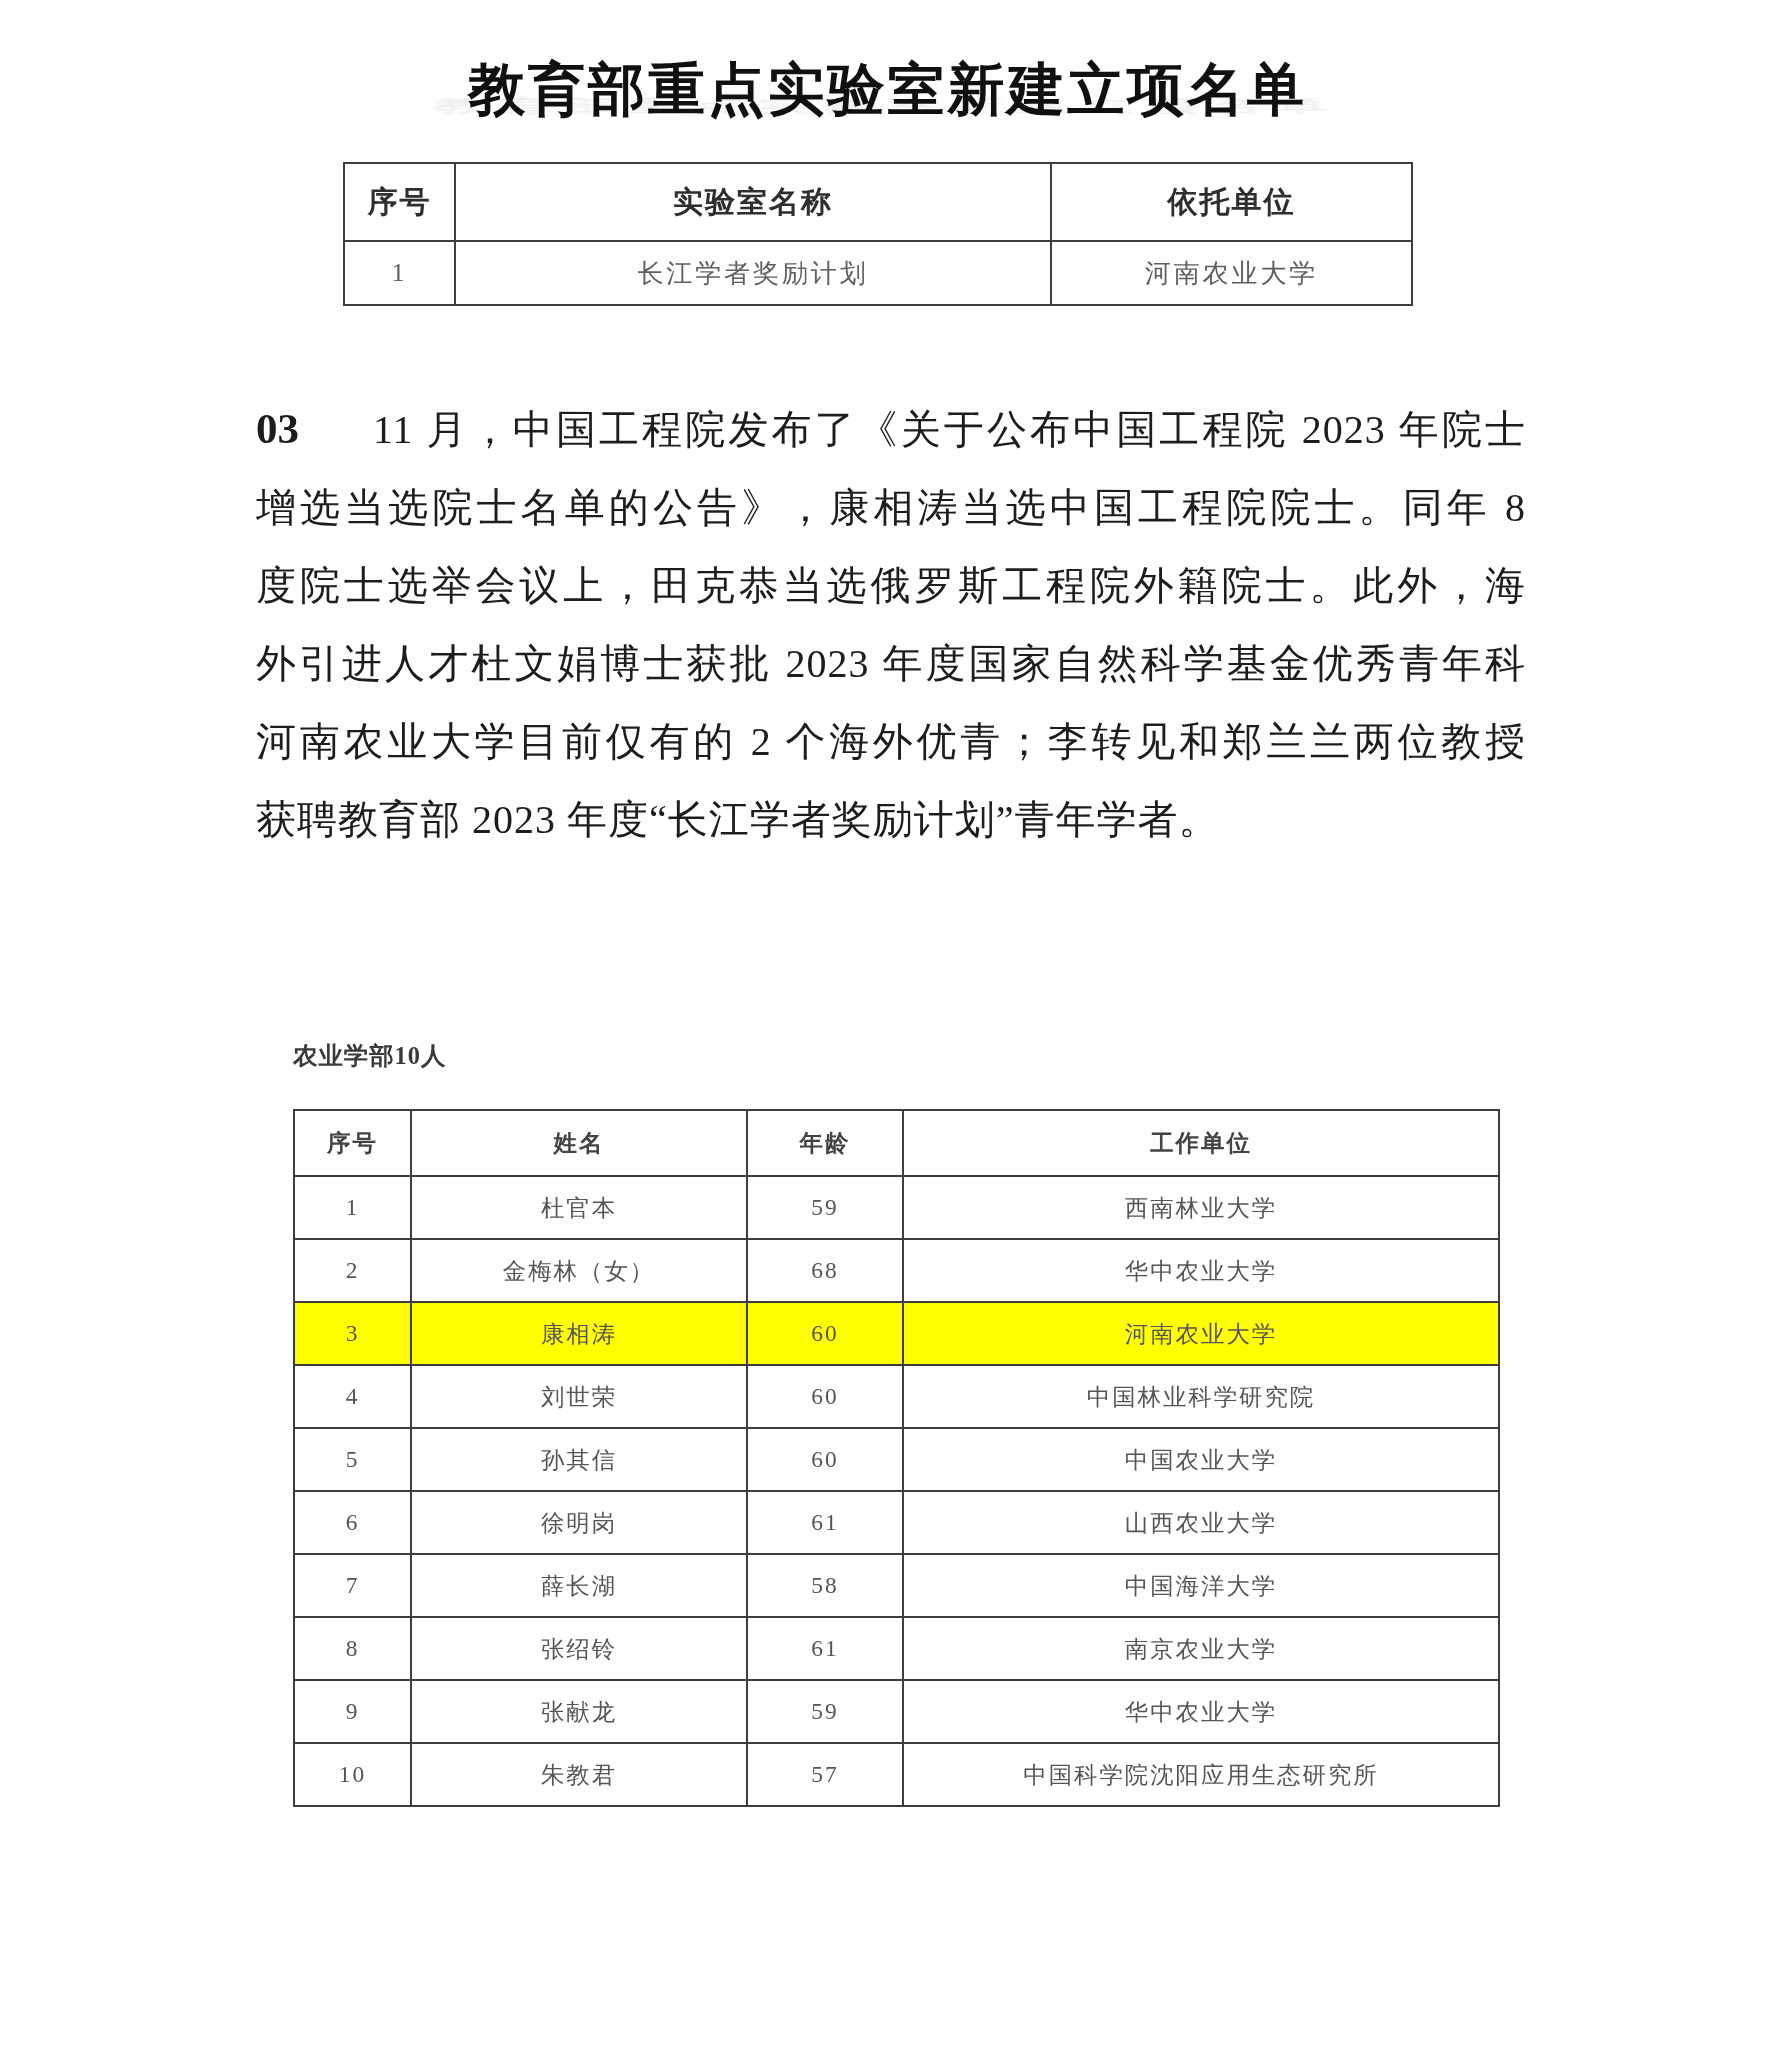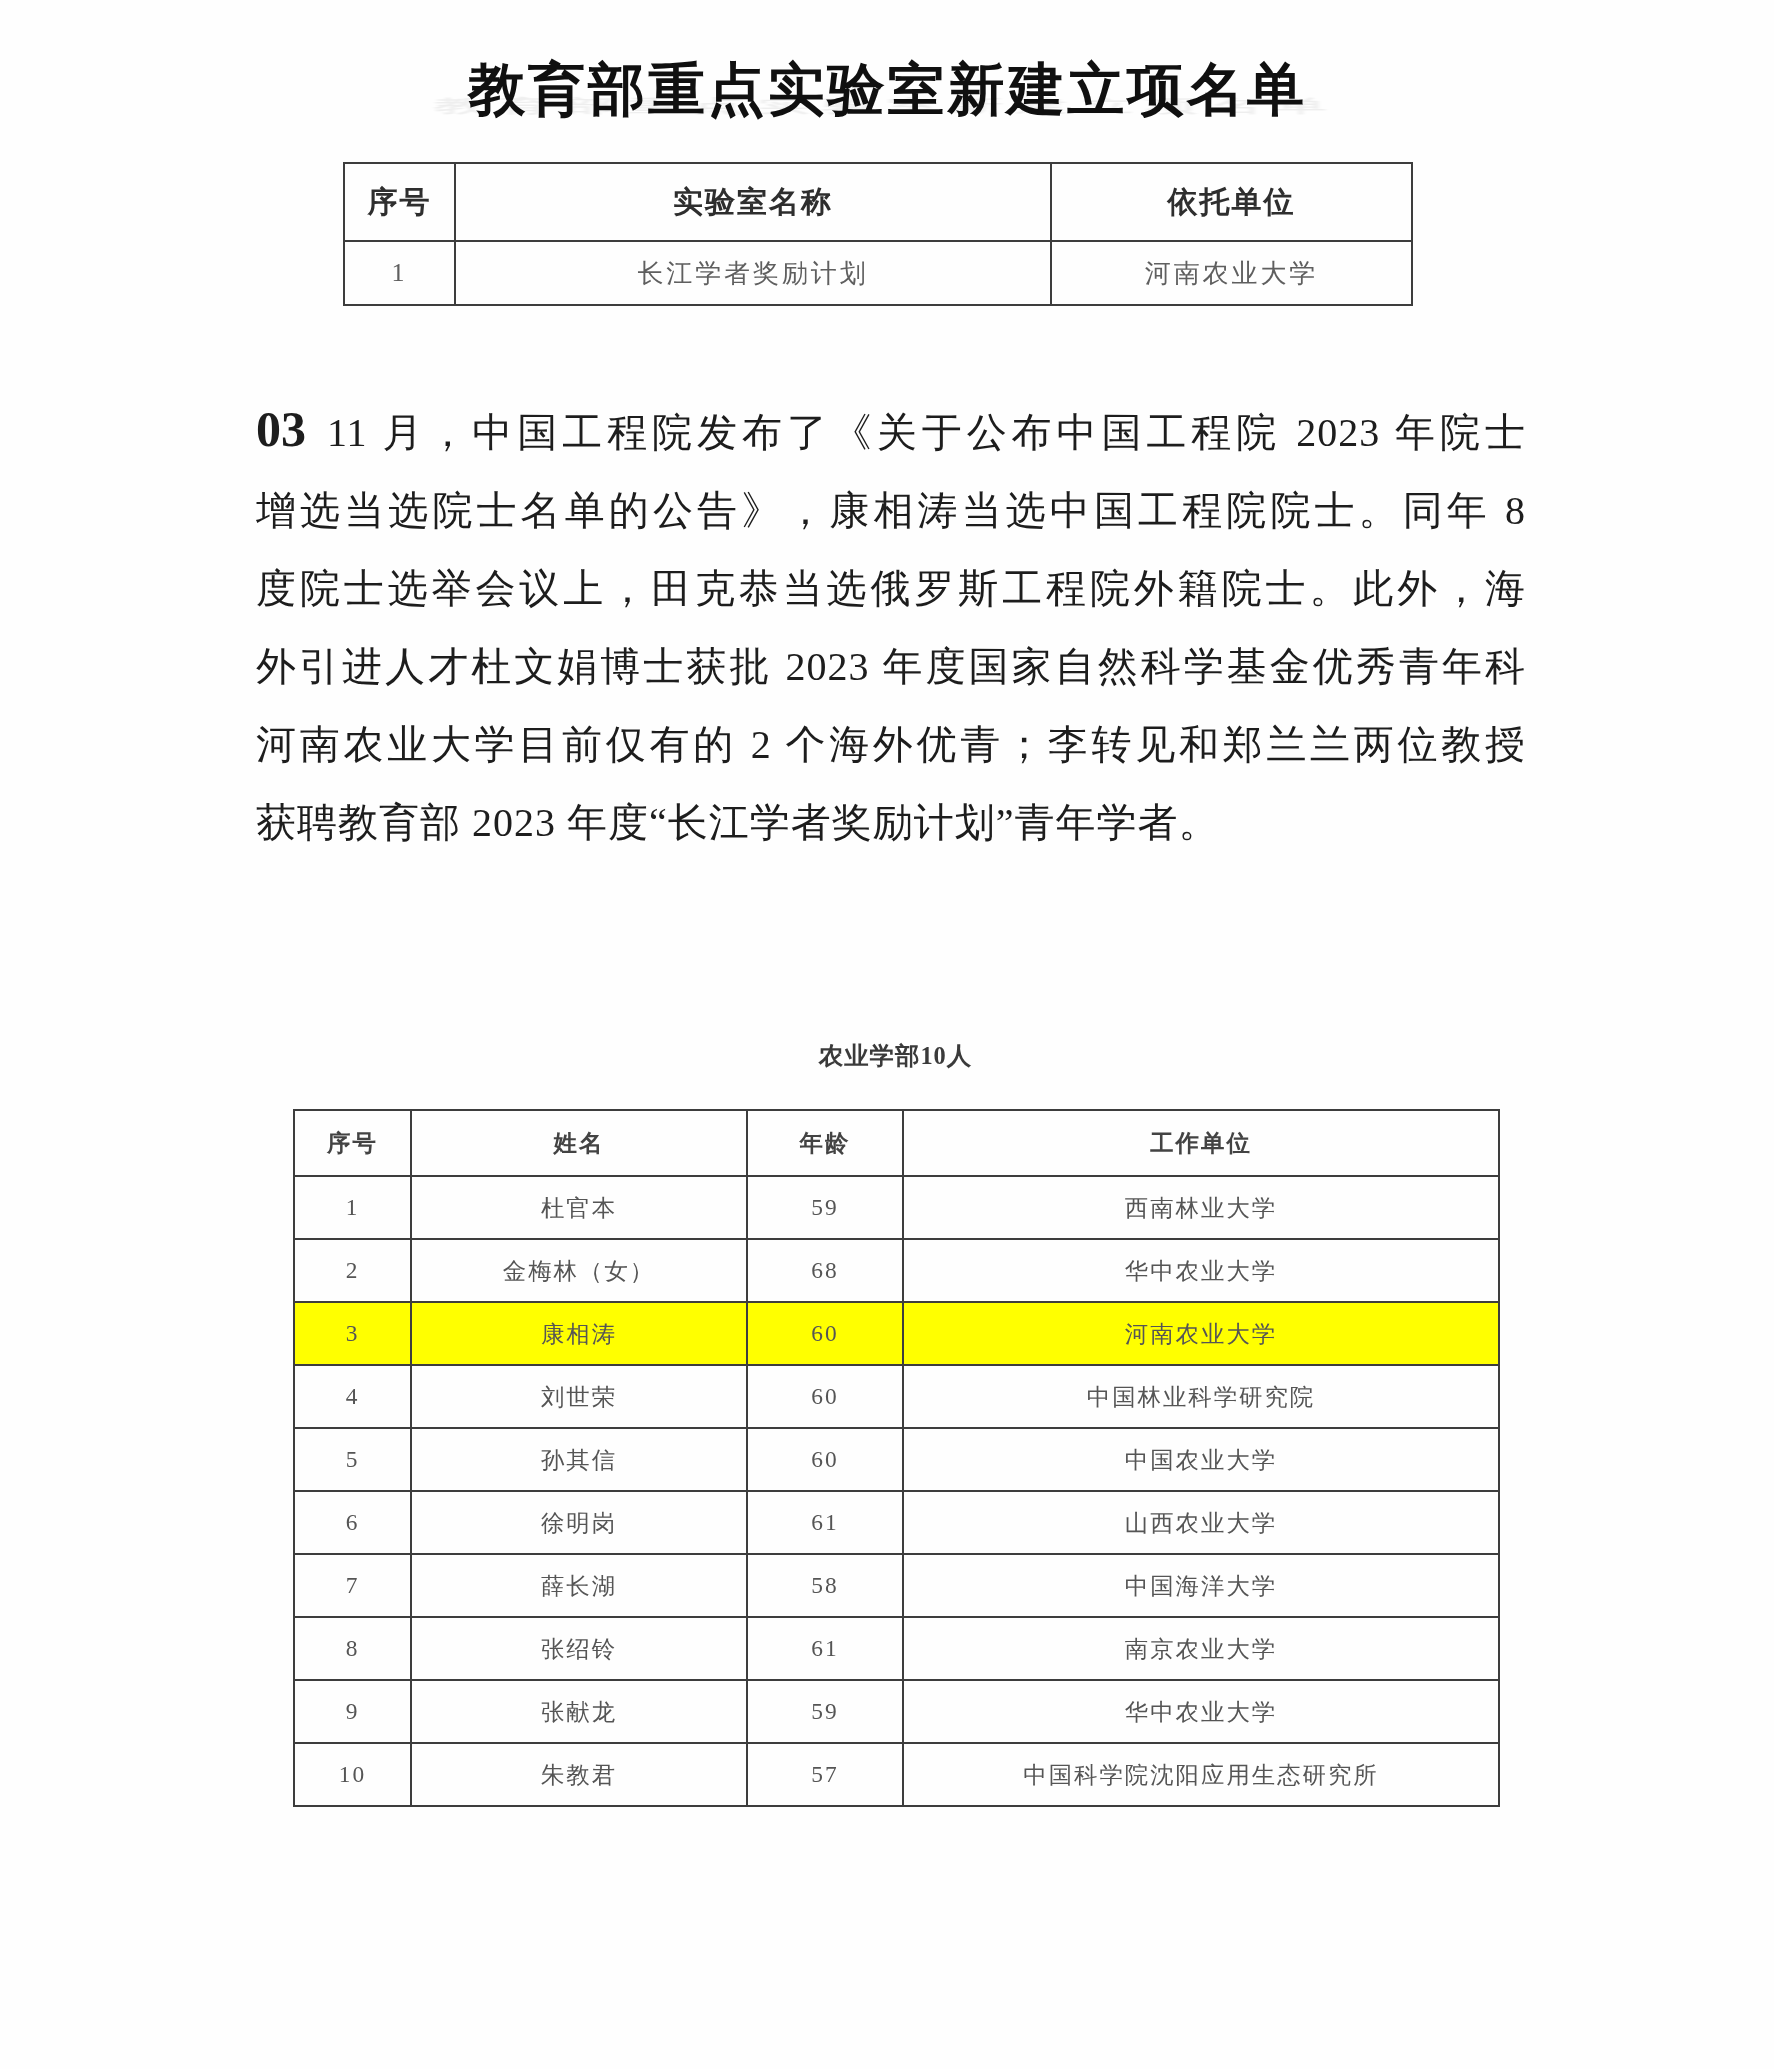--- a/index.html
+++ b/index.html
@@ -97,32 +97,32 @@
     text-align-last:justify;
     letter-spacing:1px;
     white-space:nowrap;
   }
   .para-line.last{
     text-align:left;
     text-align-last:left;
   }
   .marker{
     font-weight:bold;
-    font-size:50px;
-    margin-right:21px;
+    font-size:43px;
+    margin-right:74px;
     letter-spacing:0;
   }
 
   
   .acad-caption{
     position:absolute;
     left:293px;
     top:1040px;
     width:1205px;
-    text-align:center;
+    text-align:left;
     font-size:24.4px;
     font-weight:bold;
     color:#3a3a3a;
     letter-spacing:1px;
   }
   .acad-table{
     position:absolute;
     left:293px;
     top:1109px;
     width:1205px;

